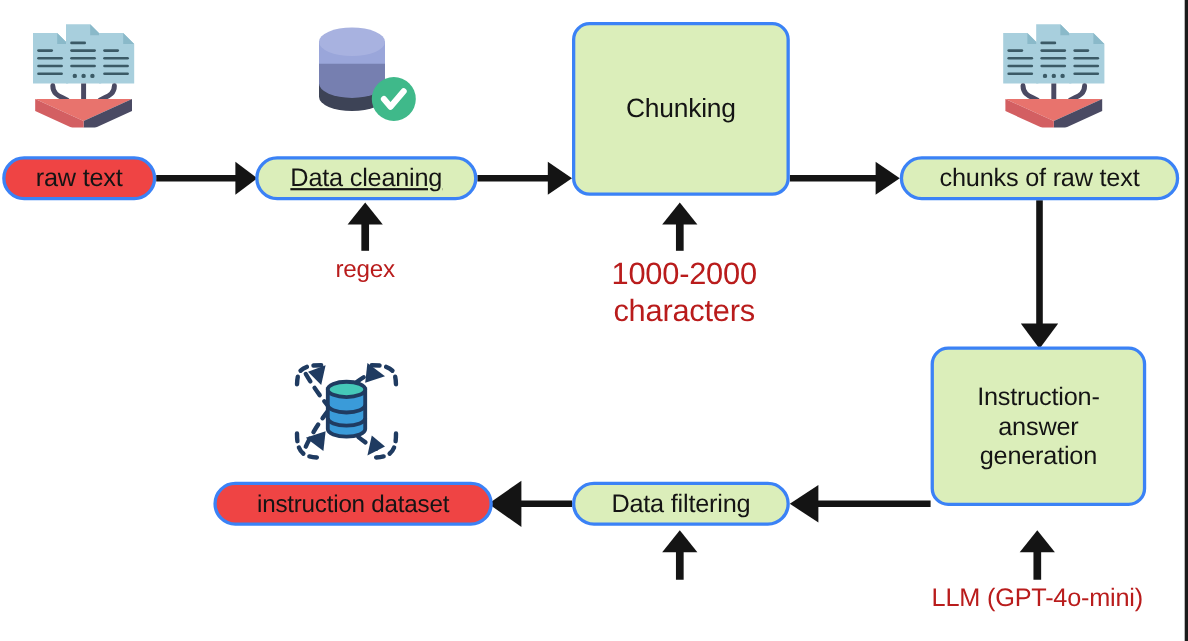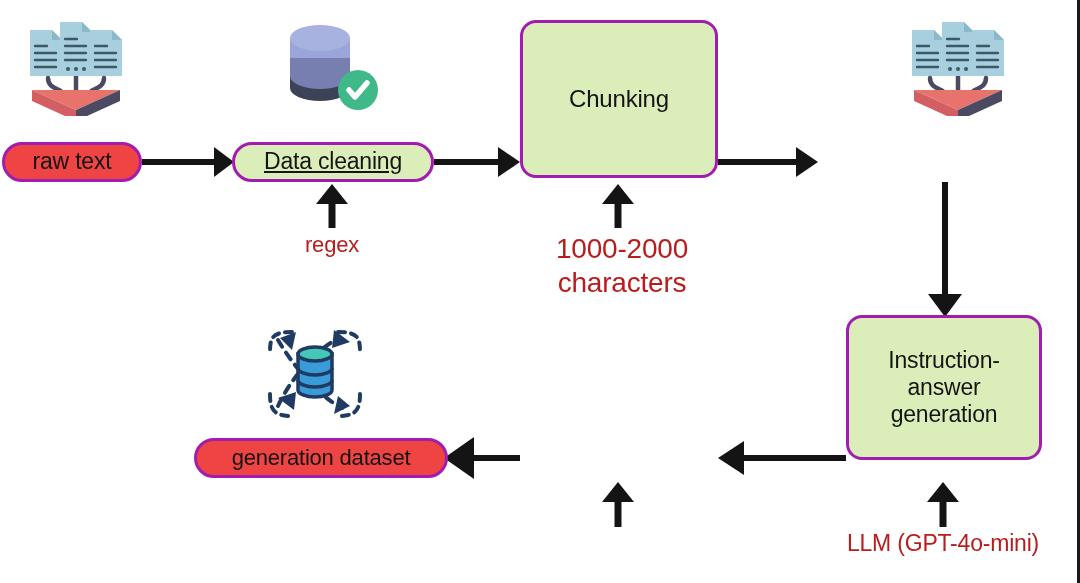--- a/index.html
+++ b/index.html
@@ -23,21 +23,21 @@
   #svg-layer {
     position: absolute;
     left: 0;
     top: 0;
     width: 1080px;
     height: 583px;
   }
   .node {
     position: absolute;
     box-sizing: border-box;
-    border: 3px solid #a21caf;
+    border: 3px solid #3b82f6;
     display: flex;
     align-items: center;
     justify-content: center;
     text-align: center;
     color: #141414;
     font-family: "Liberation Sans", sans-serif;
     letter-spacing: -0.2px;
     z-index: 3;
   }
   .node-green { background: #dbeeba; }
@@ -264,30 +264,36 @@
   </div>
 
   <div class="node node-green pill" style="left:232px; top:142px; width:202px; height:40px;text-decoration:underline;">
     <span class="node-label" style="font-size:23px;">Data cleaning</span>
   </div>
 
   <div class="node node-green rounded-box" style="left:520px; top:20px; width:198px; height:158px;">
     <span class="node-label" style="font-size:24px;">Chunking</span>
   </div>
 
+  <div class="node node-green pill" style="left:818px; top:142px; width:254px; height:40px;">
+    <span class="node-label" style="font-size:23px;">chunks of raw text</span>
+  </div>
 
   <div class="node node-green rounded-box" style="left:846px; top:315px; width:196px; height:145px;">
     <span class="node-label" style="font-size:23px; white-space:pre-line;">Instruction-
 answer
 generation</span>
   </div>
 
+  <div class="node node-green pill" style="left:520px; top:438px; width:198px; height:40px;">
+    <span class="node-label" style="font-size:23px;">Data filtering</span>
+  </div>
 
   <div class="node node-pink pill" style="left:194px; top:438px; width:254px; height:40px;">
-    <span class="node-label" style="font-size:22px;">generation dataset</span>
+    <span class="node-label" style="font-size:22px;">instruction dataset</span>
   </div>
 
   <div class="caption" style="left:262px; top:232px; width:140px; font-size:22px;">regex</div>
 
   <div class="caption" style="left:512px; top:232px; width:220px; font-size:28px; white-space:pre-line;">1000-2000
 characters</div>
 
 
   <div class="caption" style="left:823px; top:530px; width:240px; font-size:23px;">LLM (GPT-4o-mini)</div>
 

